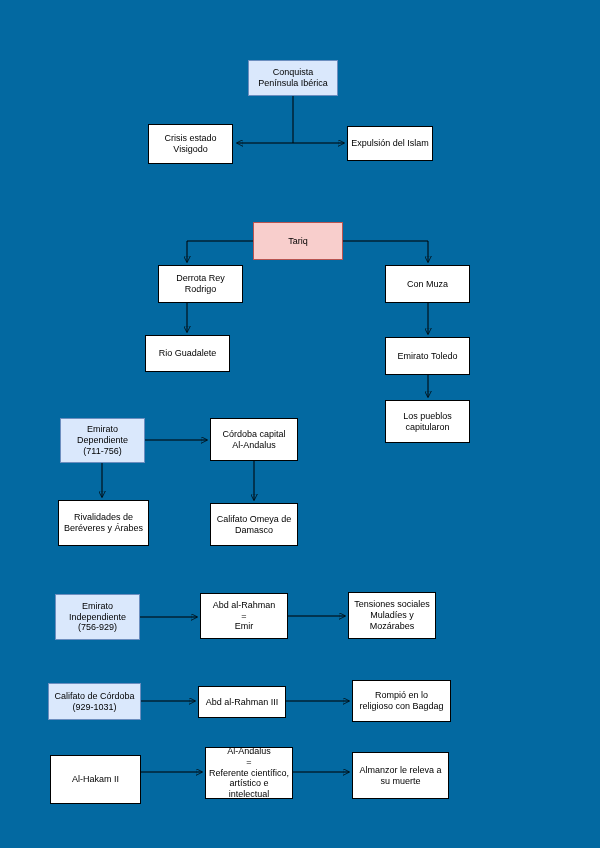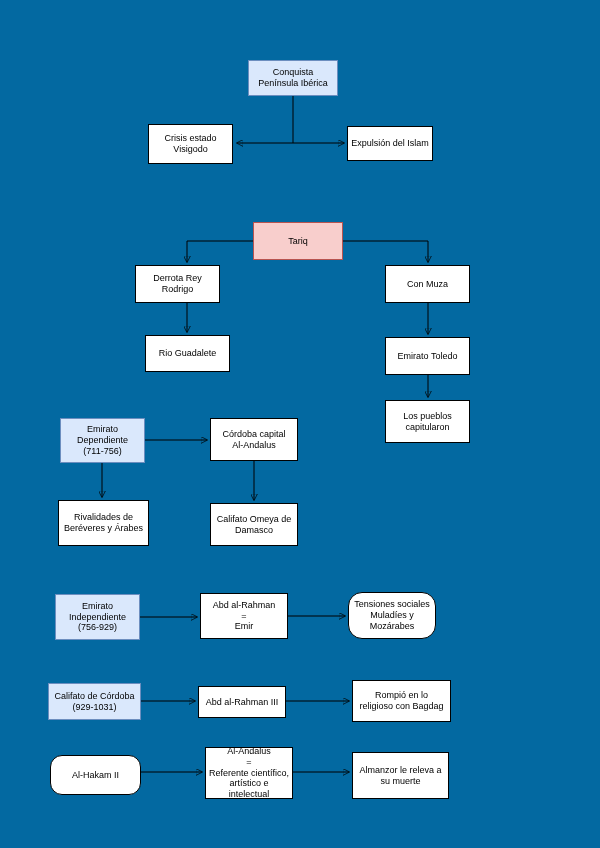--- a/index.html
+++ b/index.html
@@ -89,21 +89,21 @@
   <div class="node blue" style="left:248px; top:60px; width:90px; height:36px;">Conquista
 Península Ibérica</div>
 
   <div class="node" style="left:148px; top:124px; width:85px; height:40px;">Crisis estado
 Visigodo</div>
 
   <div class="node" style="left:347px; top:126px; width:86px; height:35px;">Expulsión del Islam</div>
 
   <div class="node pink" style="left:253px; top:222px; width:90px; height:38px;">Tariq</div>
 
-  <div class="node" style="left:135px; top:265px; width:85px; height:38px;">Derrota Rey Rodrigo</div>
+  <div class="node" style="left:158px; top:265px; width:85px; height:38px;">Derrota Rey Rodrigo</div>
 
   <div class="node" style="left:385px; top:265px; width:85px; height:38px;">Con Muza</div>
 
   <div class="node" style="left:145px; top:335px; width:85px; height:37px;">Rio Guadalete</div>
 
   <div class="node" style="left:385px; top:337px; width:85px; height:38px;">Emirato Toledo</div>
 
   <div class="node" style="left:385px; top:400px; width:85px; height:43px;">Los pueblos
 capitularon</div>
 
@@ -121,33 +121,33 @@
 Damasco</div>
 
   <div class="node blue" style="left:55px; top:594px; width:85px; height:46px;">Emirato
 Independiente
 (756-929)</div>
 
   <div class="node" style="left:200px; top:593px; width:88px; height:46px;">Abd al-Rahman
 =
 Emir</div>
 
-  <div class="node" style="left:348px; top:592px; width:88px; height:47px;border-radius:14px;">Tensiones sociales
+  <div class="node" style="left:348px; top:592px; width:88px; height:47px;">Tensiones sociales
 Muladíes y
 Mozárabes</div>
 
   <div class="node blue" style="left:48px; top:683px; width:93px; height:37px;">Califato de Córdoba
 (929-1031)</div>
 
   <div class="node" style="left:198px; top:686px; width:88px; height:32px;">Abd al-Rahman III</div>
 
   <div class="node" style="left:352px; top:680px; width:99px; height:42px;">Rompió en lo
 religioso con Bagdag</div>
 
-  <div class="node" style="left:50px; top:755px; width:91px; height:40px;border-radius:12px;">Al-Hakam II</div>
+  <div class="node" style="left:50px; top:755px; width:91px; height:49px;">Al-Hakam II</div>
 
   <div class="node" style="left:205px; top:747px; width:88px; height:52px;">Al-Andalus
 =
 Referente científico,
 artístico e intelectual</div>
 
   <div class="node" style="left:352px; top:752px; width:97px; height:47px;">Almanzor le releva a
 su muerte</div>
 
 </div>

